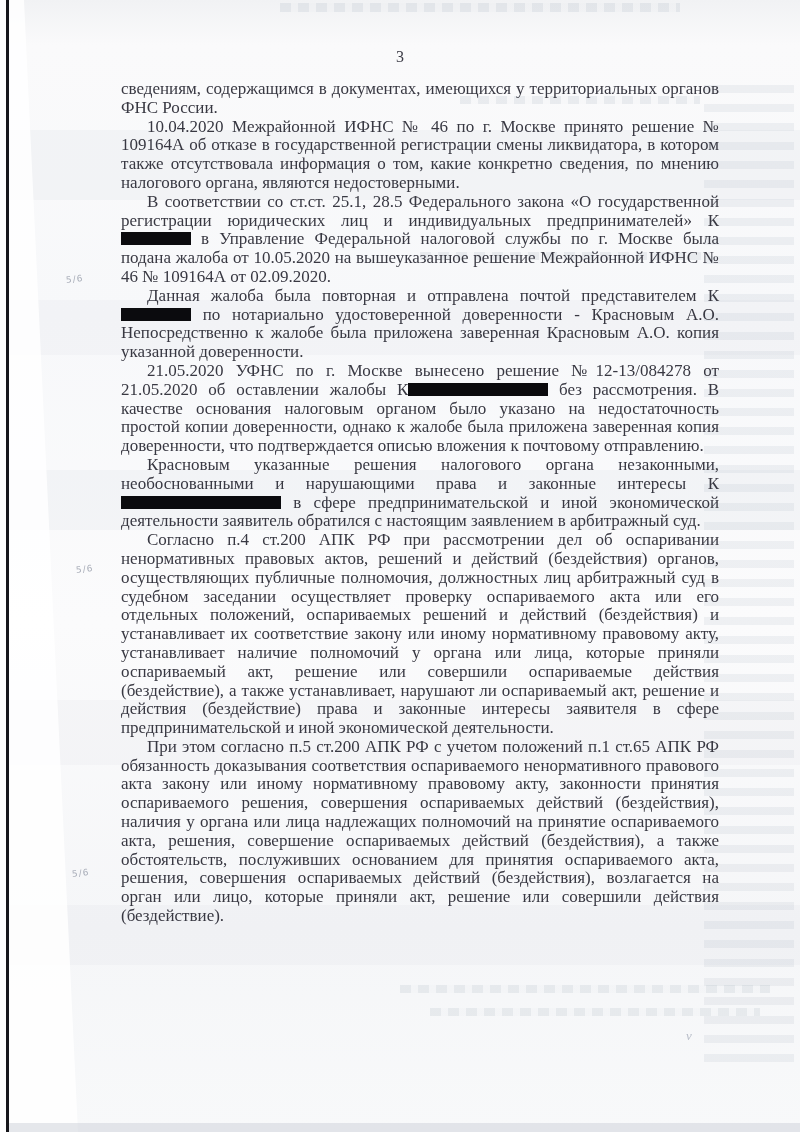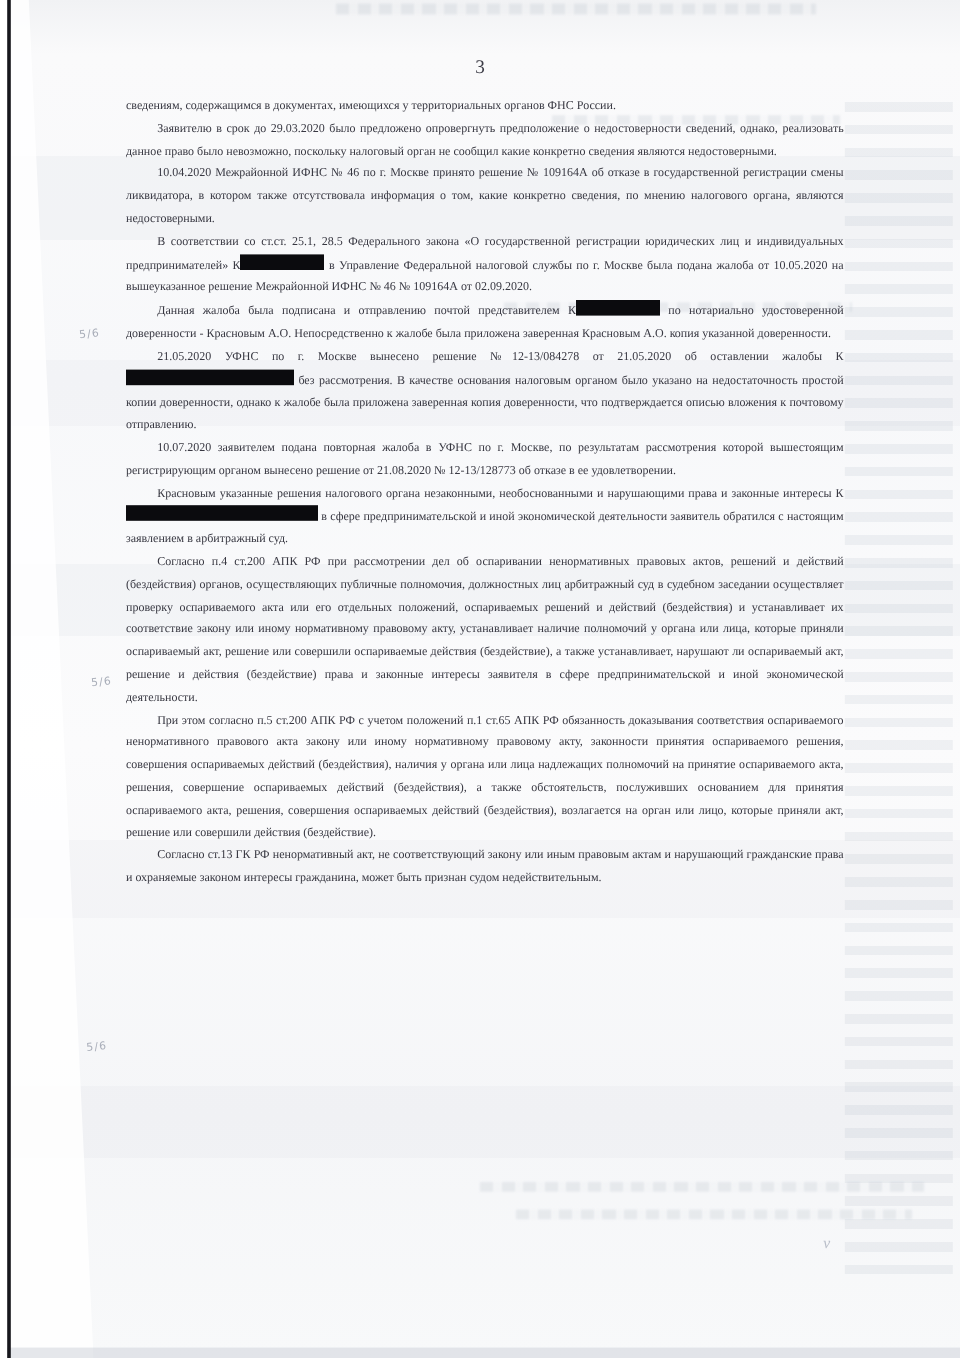--- a/index.html
+++ b/index.html
@@ -19,22 +19,22 @@
   .b3{top:470px;height:60px;background:rgba(203,209,219,0.13);}
   .b4{top:700px;height:65px;background:rgba(203,209,219,0.10);}
   .b5{top:905px;height:60px;background:rgba(203,209,219,0.12);}
   .bottom-band{position:absolute;left:0;top:1123px;width:100%;height:9px;background:rgba(208,211,218,0.55);z-index:2;}
   .ghost{position:absolute;z-index:1;filter:blur(0.7px);
     background:repeating-linear-gradient(90deg,rgba(125,142,160,0.13) 0 11px,rgba(125,142,160,0.02) 11px 18px);}
   .ghost-col{position:absolute;z-index:1;filter:blur(0.6px);
     background:repeating-linear-gradient(180deg,rgba(130,146,164,0.10) 0 8px,rgba(130,146,164,0.0) 8px 19px);}
   .page-num{position:absolute;top:48px;left:0;width:100%;text-align:center;
     font-size:16px;color:#3c3c46;z-index:6;}
-  .text-col{position:absolute;left:105px;top:80px;width:598px;z-index:6;
-    color:#383842;font-size:10px;line-height:18.8px;text-align:justify;}
+  .text-col{position:absolute;left:121px;top:80px;width:598px;z-index:6;
+    color:#383842;font-size:17px;line-height:18.8px;text-align:justify;}
   .para{margin:0;text-indent:26px;}
   .para.noindent{text-indent:0;}
   .redact{display:inline-block;height:13px;background:#0b0b0e;vertical-align:-1px;}
   .rw70{width:70px;}
   .rw140{width:140px;}
   .rw160{width:160px;}
   .pencil{position:absolute;z-index:6;font-size:9px;color:#a9aeb9;
     transform:rotate(-6deg);letter-spacing:1px;font-family:"DejaVu Sans",sans-serif;}
   .pm1{left:66px;top:274px;}
   .pm2{left:76px;top:564px;}
@@ -65,23 +65,20 @@
 
 <div class="pencil pm1">5/6</div>
 <div class="pencil pm2">5/6</div>
 <div class="pencil pm3">5/6</div>
 <div class="checkmark">v</div>
 
 <div class="page-num">3</div>
 
 <div class="text-col">
   <p class="para noindent"><span>сведениям, содержащимся в документах, имеющихся у территориальных органов ФНС России.</span></p>
-  <p class="para"><span>Заявителю в срок до 29.03.2020 было предложено опровергнуть предположение о недостоверности сведений, однако, реализовать данное право было невозможно, поскольку налоговый орган не сообщил какие конкретно сведения являются недостоверными.</span></p>
   <p class="para"><span>10.04.2020 Межрайонной ИФНС № 46 по г. Москве принято решение № 109164А об отказе в государственной регистрации смены ликвидатора, в котором также отсутствовала информация о том, какие конкретно сведения, по мнению налогового органа, являются недостоверными.</span></p>
   <p class="para"><span>В соответствии со ст.ст. 25.1, 28.5 Федерального закона «О государственной регистрации юридических лиц и индивидуальных предпринимателей» К</span><span class="redact rw70"></span><span> в Управление Федеральной налоговой службы по г. Москве была подана жалоба от 10.05.2020 на вышеуказанное решение Межрайонной ИФНС № 46 № 109164А от 02.09.2020.</span></p>
-  <p class="para"><span>Данная жалоба была подписана и отправлению почтой представителем К</span><span class="redact rw70"></span><span> по нотариально удостоверенной доверенности - Красновым А.О. Непосредственно к жалобе была приложена заверенная Красновым А.О. копия указанной доверенности.</span></p>
+  <p class="para"><span>Данная жалоба была повторная и отправлена почтой представителем К</span><span class="redact rw70"></span><span> по нотариально удостоверенной доверенности - Красновым А.О. Непосредственно к жалобе была приложена заверенная Красновым А.О. копия указанной доверенности.</span></p>
   <p class="para"><span>21.05.2020 УФНС по г. Москве вынесено решение №12-13/084278 от 21.05.2020 об оставлении жалобы К</span><span class="redact rw140"></span><span> без рассмотрения. В качестве основания налоговым органом было указано на недостаточность простой копии доверенности, однако к жалобе была приложена заверенная копия доверенности, что подтверждается описью вложения к почтовому отправлению.</span></p>
-  <p class="para"><span>10.07.2020 заявителем подана повторная жалоба в УФНС по г. Москве, по результатам рассмотрения которой вышестоящим регистрирующим органом вынесено решение от 21.08.2020 № 12-13/128773 об отказе в ее удовлетворении.</span></p>
   <p class="para"><span>Красновым указанные решения налогового органа незаконными, необоснованными и нарушающими права и законные интересы К</span><span class="redact rw160"></span><span> в сфере предпринимательской и иной экономической деятельности заявитель обратился с настоящим заявлением в арбитражный суд.</span></p>
   <p class="para"><span>Согласно п.4 ст.200 АПК РФ при рассмотрении дел об оспаривании ненормативных правовых актов, решений и действий (бездействия) органов, осуществляющих публичные полномочия, должностных лиц арбитражный суд в судебном заседании осуществляет проверку оспариваемого акта или его отдельных положений, оспариваемых решений и действий (бездействия) и устанавливает их соответствие закону или иному нормативному правовому акту, устанавливает наличие полномочий у органа или лица, которые приняли оспариваемый акт, решение или совершили оспариваемые действия (бездействие), а также устанавливает, нарушают ли оспариваемый акт, решение и действия (бездействие) права и законные интересы заявителя в сфере предпринимательской и иной экономической деятельности.</span></p>
   <p class="para"><span>При этом согласно п.5 ст.200 АПК РФ с учетом положений п.1 ст.65 АПК РФ обязанность доказывания соответствия оспариваемого ненормативного правового акта закону или иному нормативному правовому акту, законности принятия оспариваемого решения, совершения оспариваемых действий (бездействия), наличия у органа или лица надлежащих полномочий на принятие оспариваемого акта, решения, совершение оспариваемых действий (бездействия), а также обстоятельств, послуживших основанием для принятия оспариваемого акта, решения, совершения оспариваемых действий (бездействия), возлагается на орган или лицо, которые приняли акт, решение или совершили действия (бездействие).</span></p>
-  <p class="para"><span>Согласно ст.13 ГК РФ ненормативный акт, не соответствующий закону или иным правовым актам и нарушающий гражданские права и охраняемые законом интересы гражданина, может быть признан судом недействительным.</span></p>
 </div>
 
 </body></html>

